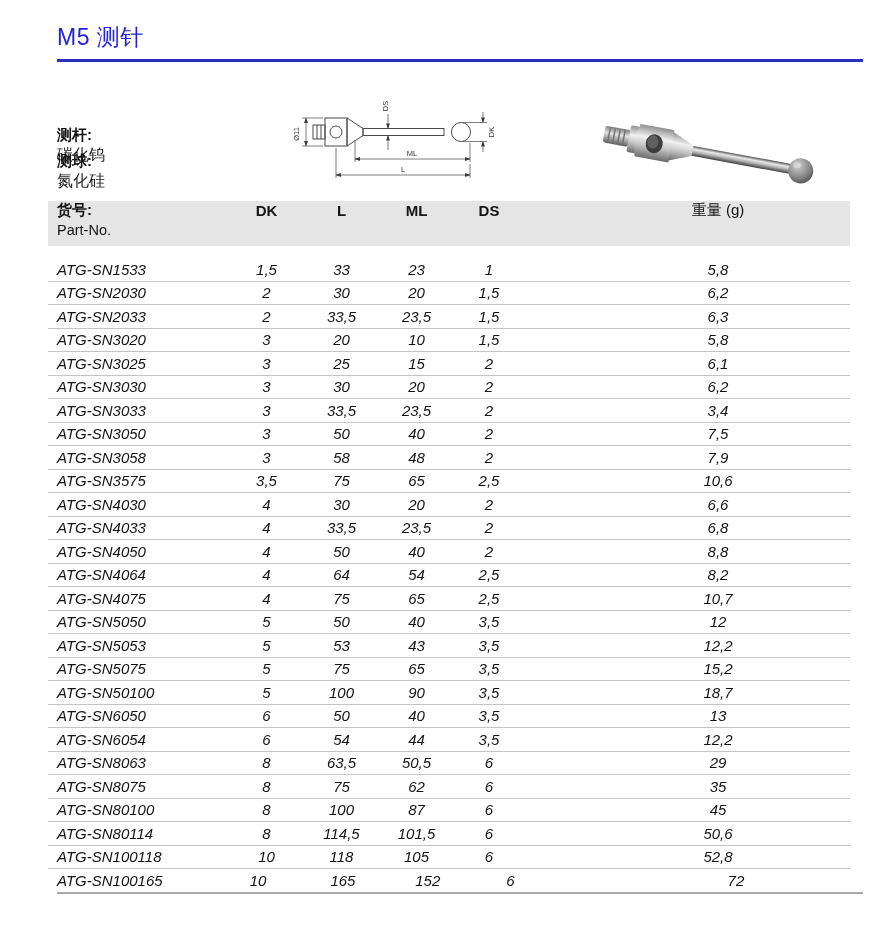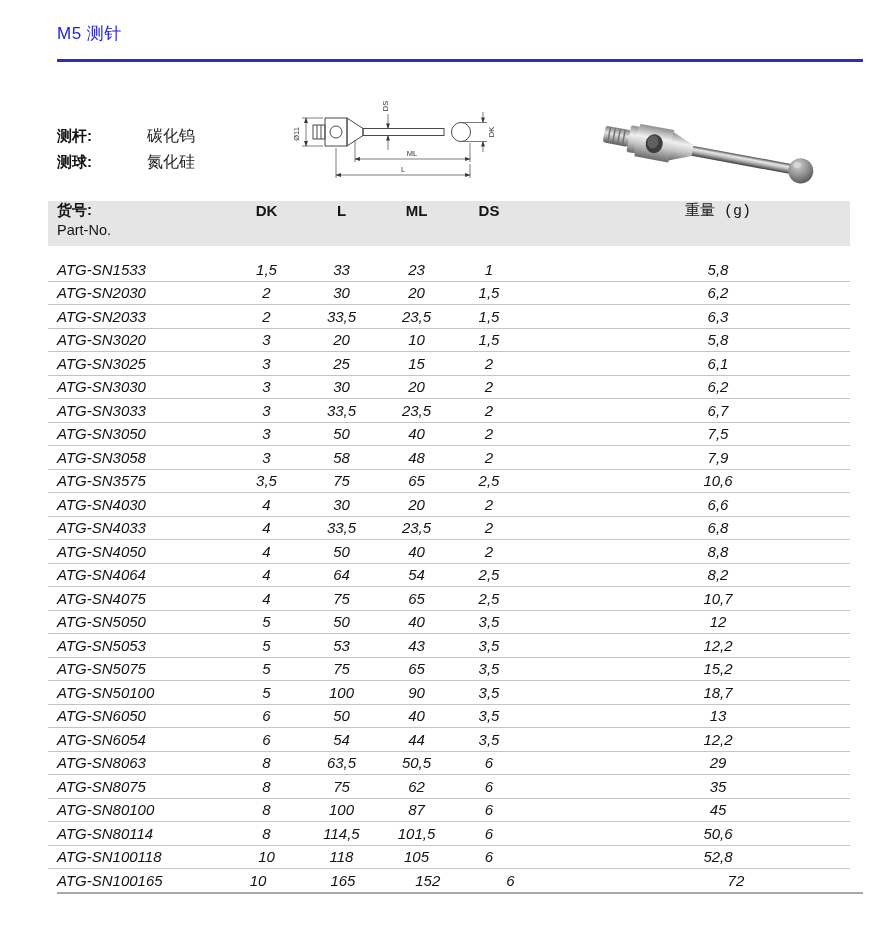--- a/index.html
+++ b/index.html
@@ -1,32 +1,32 @@
 <!DOCTYPE html>
 <html><head>
 <meta charset="utf-8">
 <style>
   html,body{margin:0;padding:0;}
   body{
     width:880px;height:943px;position:relative;background:#ffffff;
     font-family:"Liberation Sans", sans-serif;color:#141414;overflow:hidden;
   }
   .b{font-weight:bold;}
-  .serif{font-family:Liberation Mono, monospace;}
+  .serif{font-family:Liberation Sans, sans-serif;}
 
   
   .page-title{
-    position:absolute;left:57px;top:22px;font-size:17px;letter-spacing:.5px;
+    position:absolute;left:57px;top:22px;font-size:23px;letter-spacing:.5px;
     color:#2222dd;white-space:nowrap;
   }
   .title-rule{position:absolute;left:57px;top:59px;width:806px;height:3px;background:#2e2eb8;}
 
   
   .specs{position:absolute;left:57px;top:126px;}
-  .spec-row{display:flex;align-items:baseline;height:26px;}
+  .spec-row{display:flex;align-items:baseline;height:26px;flex-direction:column;}
   .spec-label{width:90px;font-weight:bold;font-size:15px;color:#111;}
   .spec-value{font-size:16px;color:#222;font-family:Liberation Serif, serif;}
 
   
   .tech-drawing{position:absolute;left:291px;top:88px;}
   .product-photo{position:absolute;left:598px;top:84px;}
 
   
   .thead{
     position:absolute;left:48px;top:201px;width:802px;height:45px;
@@ -239,21 +239,21 @@
     <div class="c-ds">2</div>
     <div class="c-wt">6,2</div>
   </div>
 
   <div class="row">
     <div class="c-part">ATG-SN3033</div>
     <div class="c-dk">3</div>
     <div class="c-l">33,5</div>
     <div class="c-ml">23,5</div>
     <div class="c-ds">2</div>
-    <div class="c-wt">6,7</div>
+    <div class="c-wt">3,4</div>
   </div>
 
   <div class="row">
     <div class="c-part">ATG-SN3050</div>
     <div class="c-dk">3</div>
     <div class="c-l">50</div>
     <div class="c-ml">40</div>
     <div class="c-ds">2</div>
     <div class="c-wt">7,5</div>
   </div>

